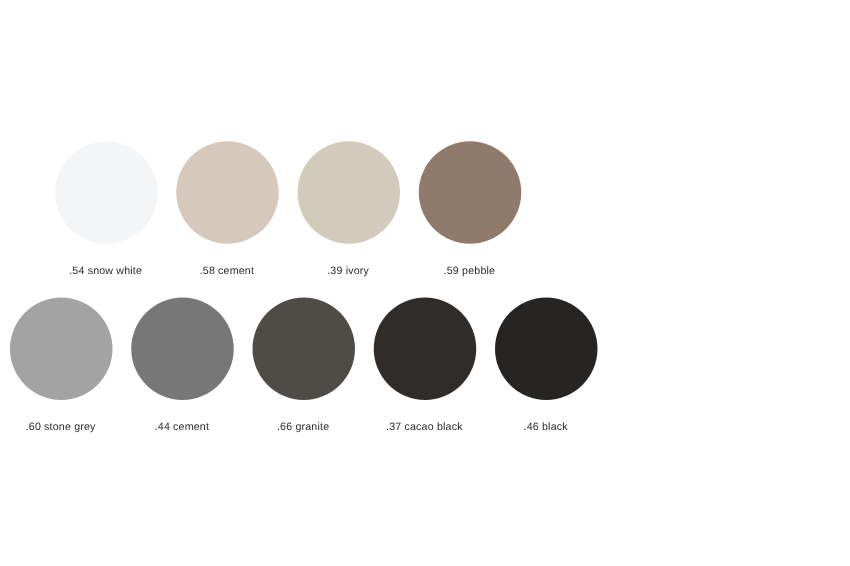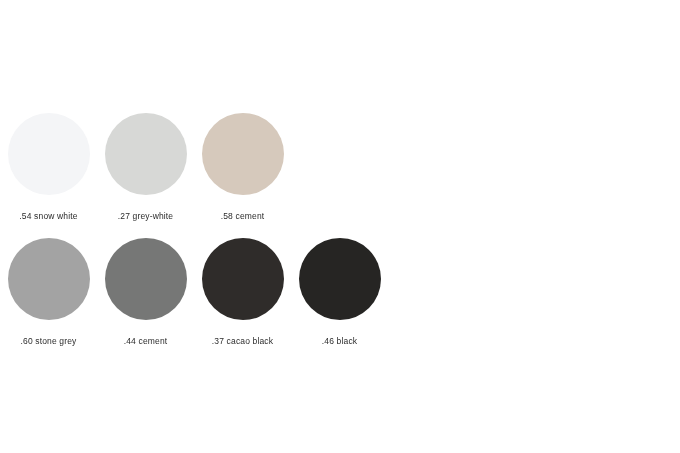--- a/index.html
+++ b/index.html
@@ -20,21 +20,21 @@
     height: 453px;
     background: #ffffff;
   }
   .swatch-row {
     position: absolute;
     left: 0;
     display: flex;
     flex-direction: row;
     align-items: flex-start;
   }
-  #swatch-row-1 { top: 113px; }
+  #swatch-row-1 { top: 113px; padding-left: 36px; }
   #swatch-row-2 { top: 238px; }
 
   .swatch-cell {
     width: 97px;
     display: flex;
     flex-direction: column;
     align-items: center;
   }
   .swatch-circle {
     width: 82px;
@@ -57,36 +57,44 @@
 <body style="background: rgb(255, 255, 255);">
 
 <div id="palette-board" style="background: rgb(255, 255, 255);">
 
   <div class="swatch-row" id="swatch-row-1">
       <div class="swatch-cell">
         <div class="swatch-circle" style="background: rgb(244, 245, 247);"></div>
         <div class="swatch-label">.54 snow white</div>
       </div>
       <div class="swatch-cell">
-        <div class="swatch-circle" style="background: rgb(215, 216, 214);"></div>
-        <div class="swatch-label">.27 grey-white</div>
+        <div class="swatch-circle" style="background: rgb(214, 201, 188);"></div>
+        <div class="swatch-label">.58 cement</div>
       </div>
       <div class="swatch-cell">
-        <div class="swatch-circle" style="background: rgb(214, 201, 188);"></div>
-        <div class="swatch-label">.58 cement</div>
+        <div class="swatch-circle" style="background: rgb(210, 202, 187);"></div>
+        <div class="swatch-label">.39 ivory</div>
+      </div>
+      <div class="swatch-cell">
+        <div class="swatch-circle" style="background: rgb(144, 122, 108);"></div>
+        <div class="swatch-label">.59 pebble</div>
       </div>
     </div>
   <div class="swatch-row" id="swatch-row-2">
       <div class="swatch-cell">
         <div class="swatch-circle" style="background: rgb(163, 163, 163);"></div>
         <div class="swatch-label">.60 stone grey</div>
       </div>
       <div class="swatch-cell">
         <div class="swatch-circle" style="background: rgb(118, 119, 118);"></div>
         <div class="swatch-label">.44 cement</div>
+      </div>
+      <div class="swatch-cell">
+        <div class="swatch-circle" style="background: rgb(79, 76, 72);"></div>
+        <div class="swatch-label">.66 granite</div>
       </div>
       <div class="swatch-cell">
         <div class="swatch-circle" style="background: rgb(47, 44, 42);"></div>
         <div class="swatch-label">.37 cacao black</div>
       </div>
       <div class="swatch-cell">
         <div class="swatch-circle" style="background: rgb(38, 37, 35);"></div>
         <div class="swatch-label">.46 black</div>
       </div>
     </div>

